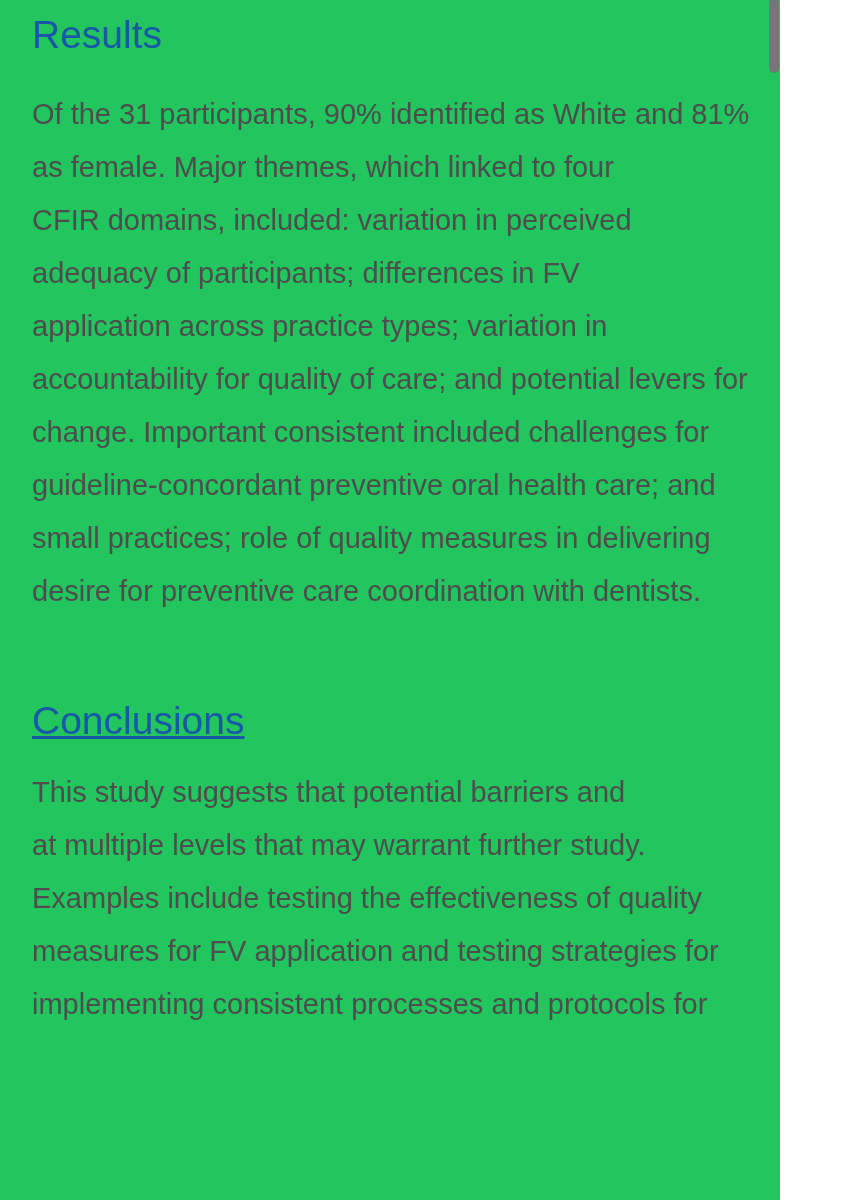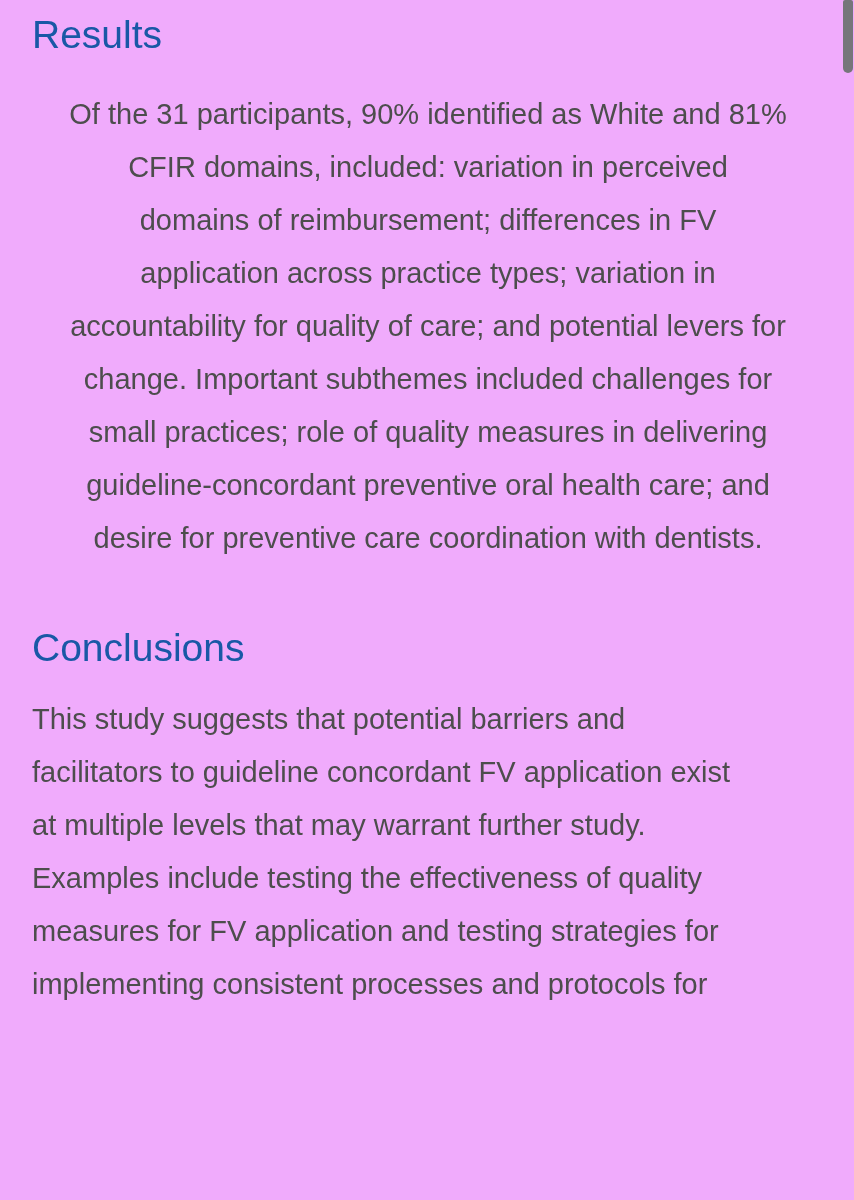--- a/index.html
+++ b/index.html
@@ -12,46 +12,46 @@
   * { box-sizing: border-box; }
   html, body {
     margin: 0; padding: 0;
     width: 854px; height: 1200px;
     background: #ffffff;
     font-family: "Liberation Sans", sans-serif;
     overflow: hidden;
   }
   .page {
     position: relative;
-    width: 854px; height: 1200px;
-    background: #f0abfc;
+    width: 780px; height: 1200px;
+    background: #22c55e;
   }
   .content {
     position: absolute;
     left: 32px; top: 0;
     width: 792px;
   }
   .section-heading {
     margin: 0;
     color: var(--heading-color);
     font-size: 39px;
     font-weight: 400;
     line-height: 46px;
     letter-spacing: 0px;
   }
   #results-heading { margin-top: 12px; }
-  #conclusions-heading { margin-top: 60px; }
+  #conclusions-heading { margin-top: 80px; text-decoration: underline; }
   .para {
     margin: 0;
     color: var(--body-color);
     font-size: 29px;
     line-height: 53px;
     font-weight: 400;
   }
-  #results-paragraph { margin-top: 30px; text-align: center; }
+  #results-paragraph { margin-top: 30px; }
   #conclusions-paragraph { margin-top: 22px; }
   .line { white-space: pre; }
   
   mark.hl {
     background: transparent;
     color: inherit;
     position: relative;
   }
   mark.hl::before {
     content: "";
@@ -114,36 +114,36 @@
 </head>
 <body>
 
 <div class="page">
   <div class="content">
 
     <section>
       <h2 class="section-heading" id="results-heading">Results</h2>
       <div class="para" id="results-paragraph">
           <div class="line"><span>Of the 31 participants, </span><mark class="hl tail-flick-up">90% identified as White and</mark><span> 81%</span></div>
+          <div class="line"><span>as female. Major themes, which linked to four</span></div>
           <div class="line"><span>CFIR domains, included: variation in perceived</span></div>
-          <div class="line"><span>domains of reimbursement; </span><mark class="hl tail-dash-right">differences in FV</mark></div>
+          <div class="line"><span>adequacy of participants; </span><mark class="hl tail-dash-right">differences in FV</mark></div>
           <div class="line"><mark class="hl">application across practice types;</mark><span> variation in</span></div>
           <div class="line"><span>accountability for quality of care; and potential levers for</span></div>
-          <div class="line"><span>change. Important subthemes included challenges for</span></div>
+          <div class="line"><span>change. Important consistent included challenges for</span></div>
+          <div class="line"><span>guideline-concordant preventive oral health care; and</span></div>
           <div class="line"><span>small practices; role of quality measures in delivering</span></div>
-          <div class="line"><span>guideline-concordant preventive oral health care; and</span></div>
           <div class="line"><span>desire for preventive care coordination with dentists.</span></div>
         </div>
     </section>
 
     <section>
       <h2 class="section-heading" id="conclusions-heading">Conclusions</h2>
       <div class="para" id="conclusions-paragraph">
           <div class="line"><span>This study suggests that </span><mark class="hl tail-flick-up">potential barriers and</mark></div>
-          <div class="line"><span>facilitators to guideline concordant </span><mark class="hl slight-tilt">FV application</mark><span> exist</span></div>
           <div class="line"><span>at multiple levels that may warrant further study.</span></div>
           <div class="line"><span>Examples include testing the effectiveness of quality</span></div>
           <div class="line"><span>measures for FV application and testing strategies for</span></div>
           <div class="line"><span>implementing consistent processes and protocols for</span></div>
         </div>
     </section>
 
   </div>
 
   <div class="scrollbar-thumb"></div>

